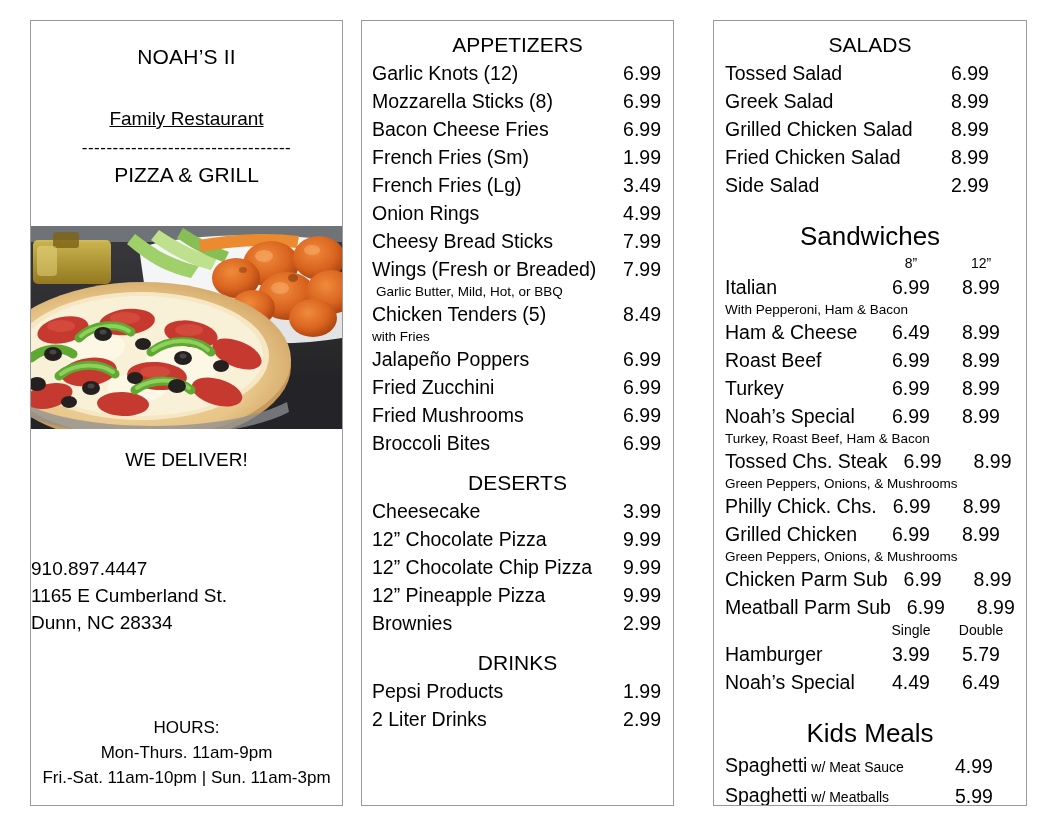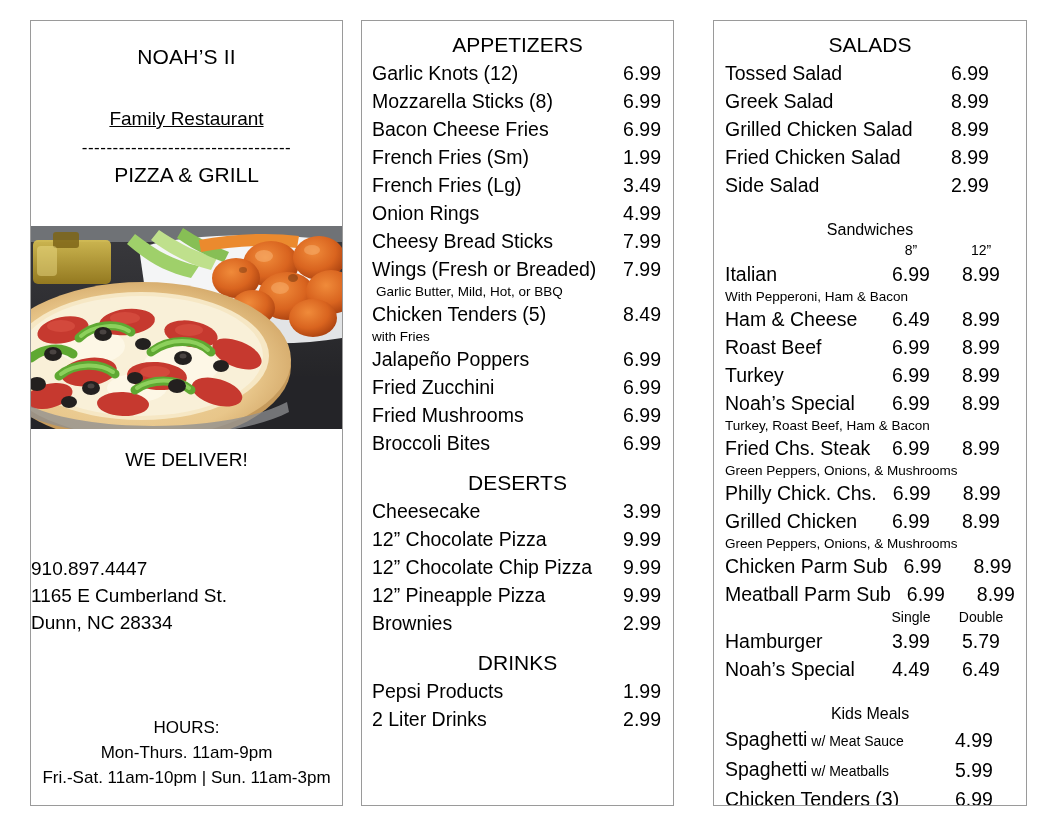--- a/index.html
+++ b/index.html
@@ -64,21 +64,21 @@
                    font-size: 19px; line-height: 1.42; }
   .hours-block  { position: absolute; top: 695px; left: 0; width: 100%;
                   text-align: center; font-size: 17px; line-height: 1.46; }
 
   
   .section-head {
     text-align: center;
     font-size: 21px;
     margin: 0 0 2px 0;
   }
-  .section-head.small { font-size: 16px; }
+  .section-head.small { font-size: 26px; }
 
   .rows { padding: 0 10px 0 11px; }
 
   .row {
     display: flex;
     align-items: baseline;
     font-size: 19.5px;
     line-height: 28px;
     white-space: nowrap;
   }
@@ -427,21 +427,21 @@
           <span class="p1">6.99</span>
           <span class="p2">8.99</span>
         </div>
         <div class="srow two-price">
           <span class="label">Noah’s Special</span>
           <span class="p1">6.99</span>
           <span class="p2">8.99</span>
         </div>
         <div class="sub flush">Turkey, Roast Beef, Ham &amp; Bacon</div>
         <div class="srow two-price">
-          <span class="label">Fried Chs. Steak</span>
+          <span class="label">Tossed Chs. Steak</span>
           <span class="p1">6.99</span>
           <span class="p2">8.99</span>
         </div>
         <div class="sub flush">Green Peppers, Onions, &amp; Mushrooms</div>
         <div class="srow two-price">
           <span class="label">Philly Chick. Chs.</span>
           <span class="p1">6.99</span>
           <span class="p2">8.99</span>
         </div>
         <div class="srow two-price">

